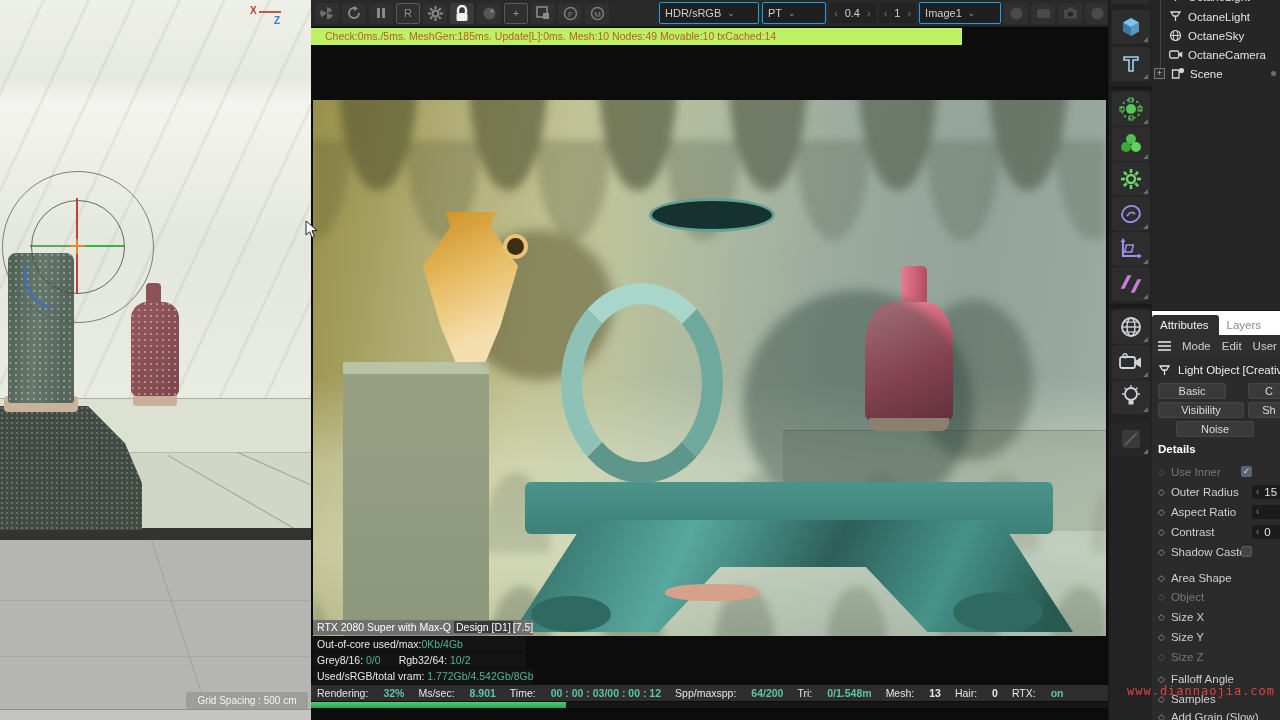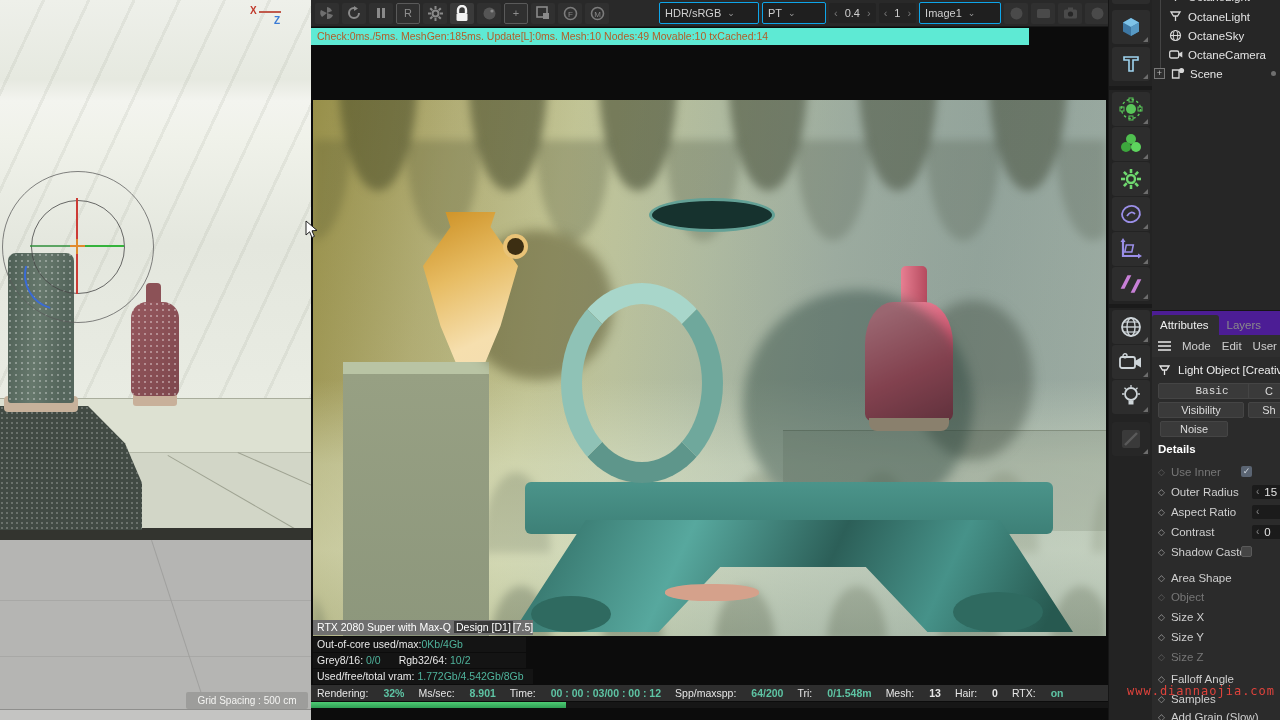--- a/index.html
+++ b/index.html
@@ -42,22 +42,22 @@
       display:flex;align-items:center;gap:3px;padding-left:4px;box-sizing:border-box;}
   .tb-ico{width:24px;height:21px;background:#303030;border-radius:2px;display:flex;align-items:center;
       justify-content:center;color:#8f8f8f;font-size:11px;flex:0 0 auto;}
   .tb-ico svg{display:block;}
   .tb-drop{height:20px;background:#1f1f1f;border:1px solid #0ea5e9;border-radius:2px;color:#cfcfcf;
       display:flex;align-items:center;justify-content:flex-start;padding:0 5px;gap:6px;font-size:11px;flex:0 0 auto;}
   .tb-step{height:20px;background:#232323;border-radius:2px;color:#cfcfcf;display:flex;align-items:center;
       justify-content:center;gap:7px;padding:0 5px;font-size:11px;flex:0 0 auto;}
   .tb-step .arr{color:#777;}
   .caret{color:#9a9a9a;font-size:9px;}
-  .lv-statusline{left:0;top:28px;width:718px;height:17px;color:#b35d28;font-size:10.5px;line-height:17px;
-      padding-left:6px;box-sizing:border-box;background:#5eead4;white-space:nowrap;}
+  .lv-statusline{left:0;top:28px;width:651px;height:17px;color:#b35d28;font-size:10.5px;line-height:17px;
+      padding-left:14px;box-sizing:border-box;background:#bef264;white-space:nowrap;}
 
   
   #rimg{left:2px;top:100px;width:793px;height:536px;overflow:hidden;background:
       linear-gradient(100deg,#98914f 0%,#b5b27e 16%,#c2c597 30%,#b2bda1 48%,#a3b1a2 62%,#97a79c 78%,#a6b4a8 100%);}
   .scallop{left:0;width:793px;background-repeat:repeat-x;filter:blur(4px);}
   .sc-top{top:-26px;height:200px;background-image:radial-gradient(ellipse 52% 95% at 50% 0%,rgba(52,58,34,.52) 57%,transparent 60%);background-size:130px 210px;}
   .sc-top2{top:40px;height:180px;opacity:.55;background-image:radial-gradient(ellipse 50% 92% at 50% 0%,rgba(55,62,40,.45) 56%,transparent 59%);background-size:130px 190px;background-position:65px 0;}
   .sc-mid{top:298px;height:155px;background-image:radial-gradient(ellipse 50% 92% at 50% 100%,rgba(58,68,44,.42) 55%,transparent 58%);background-size:122px 155px;background-position:20px 0;}
   .sc-bot{top:428px;height:112px;background-image:radial-gradient(ellipse 48% 90% at 50% 100%,rgba(48,58,38,.55) 55%,transparent 58%);background-size:112px 118px;background-position:40px 0;}
   .tintband{left:0;top:0;width:793px;height:536px;background:
@@ -116,21 +116,21 @@
   
   #right{left:1152px;top:0;width:128px;height:720px;background:#272727;overflow:hidden;}
   .om{left:0;top:0;width:128px;height:310px;background:#262626;overflow:hidden;}
   .om-row{left:0;width:128px;height:19px;display:flex;align-items:center;gap:5px;color:#e3e3e3;font-size:11.5px;}
   .om-row .dot{position:absolute;right:6px;width:5px;height:5px;border-radius:50%;background:#6f6f6f;}
   .om-ico{width:15px;height:15px;display:flex;align-items:center;justify-content:center;flex:0 0 auto;}
   .om-exp{width:11px;height:11px;border:1px solid #777;color:#bbb;font-size:9px;line-height:9px;text-align:center;flex:0 0 auto;box-sizing:border-box;background:#2e2e2e;}
   .treeline{left:8px;width:1px;background:rgba(255,255,255,.14);}
 
   .ap{left:0;top:310px;width:128px;height:410px;background:#2b2b2b;border-top:1px solid #151515;}
-  .ap-tabs{left:0;top:0;width:128px;height:24px;background:#4c1d95;display:flex;align-items:flex-end;}
+  .ap-tabs{left:0;top:0;width:128px;height:24px;background:#ffffff;display:flex;align-items:flex-end;}
   .ap-tab{padding:4px 10px 4px 8px;font-size:11.5px;}
   .ap-tab.active{background:#2f2f2f;color:#f0f0f0;border-radius:3px 3px 0 0;}
   .ap-tab.idle{color:#8a8a8a;}
   .ap-menu{left:0;top:24px;width:128px;height:22px;background:#2f2f2f;display:flex;align-items:center;gap:11px;
       padding-left:6px;box-sizing:border-box;color:#cfcfcf;font-size:11.5px;white-space:nowrap;}
   .burger{width:13px;height:10px;border-top:2px solid #bbb;border-bottom:2px solid #bbb;box-sizing:border-box;position:relative;flex:0 0 auto;}
   .burger:after{content:"";position:absolute;left:0;top:2px;width:13px;height:2px;background:#bbb;}
   .ap-obj{left:0;top:48px;width:128px;height:22px;display:flex;align-items:center;gap:6px;padding-left:5px;
       box-sizing:border-box;color:#ececec;font-size:11.5px;white-space:nowrap;}
   .ap-btn{position:absolute;height:16px;background:#3a3a3a;border:1px solid #454545;border-radius:2px;color:#dcdcdc;
@@ -342,21 +342,21 @@
       <div class="abs cyl-top"></div>
       <div class="abs cyl-base"></div>
     </div>
 
     <div class="abs gpu-row gpu-dev" style="top:620px;width:212px;"><span>RTX 2080 Super with Max-Q </span><span class="hl">Design [D1]</span><span>[7.5]</span></div>
     <div class="abs gpu-row" style="top:637px;width:205px;"><span>Out-of-core used/max:</span><b>0Kb/4Gb</b></div>
     <div class="abs gpu-row" style="top:653px;width:205px;display:flex;gap:18px;">
       <span><span>Grey8/16:</span> <b>0/0</b></span>
       <span><span>Rgb32/64:</span> <b>10/2</b></span>
     </div>
-    <div class="abs gpu-row" style="top:669px;width:212px;"><span>Used/free/total vram:</span> <b>1.772Gb/4.542Gb/8Gb</b></div>
+    <div class="abs gpu-row" style="top:669px;width:212px;"><span>Used/sRGB/total vram:</span> <b>1.772Gb/4.542Gb/8Gb</b></div>
 
     <div class="lv-renderbar abs">
       <span class="rb-item"><span>Rendering:</span><b>32%</b></span>
       <span class="rb-item"><span>Ms/sec:</span><b>8.901</b></span>
       <span class="rb-item"><span>Time:</span><b>00 : 00 : 03/00 : 00 : 12</b></span>
       <span class="rb-item"><span>Spp/maxspp:</span><b>64/200</b></span>
       <span class="rb-item"><span>Tri:</span><b>0/1.548m</b></span>
       <span class="rb-item"><span>Mesh:</span><b style="color:#e6e6e6">13</b></span>
       <span class="rb-item"><span>Hair:</span><b style="color:#e6e6e6">0</b></span>
       <span class="rb-item"><span>RTX:</span><b>on</b></span>
@@ -540,25 +540,25 @@
       </div>
       <div class="ap-obj abs">
         <span class="om-ico">
             <svg width="13" height="13" viewBox="0 0 13 13">
               <path d="M2 2 H11 L8.5 6 H4.5 Z" fill="none" stroke="#e8e8e8" stroke-width="1.3"></path>
               <line x1="6.5" y1="6" x2="6.5" y2="11" stroke="#e8e8e8" stroke-width="1.3"></line>
             </svg>
           </span>
         <span>Light Object [Creative S</span>
       </div>
-      <div class="ap-btn" style="left:6px;top:72px;width:108px;font-family:Liberation Mono, monospace;">Basic</div>
+      <div class="ap-btn" style="left:6px;top:72px;width:68px;">Basic</div>
       <div class="ap-btn" style="left:96px;top:72px;width:42px;">C</div>
       <div class="ap-btn" style="left:6px;top:91px;width:86px;">Visibility</div>
       <div class="ap-btn" style="left:96px;top:91px;width:42px;">Sh</div>
-      <div class="ap-btn" style="left:8px;top:110px;width:68px;">Noise</div>
+      <div class="ap-btn" style="left:24px;top:110px;width:78px;">Noise</div>
 
       <div class="ap-hdr abs">Details</div>
 
       <div class="ap-row dis abs" style="top:151px;">
           <span class="dia">◇</span>
           <span>Use Inner</span>
           <span class="ap-chk chk-on">✓</span>
         </div>
       <div class="ap-row abs" style="top:171px;">
           <span class="dia">◇</span>

